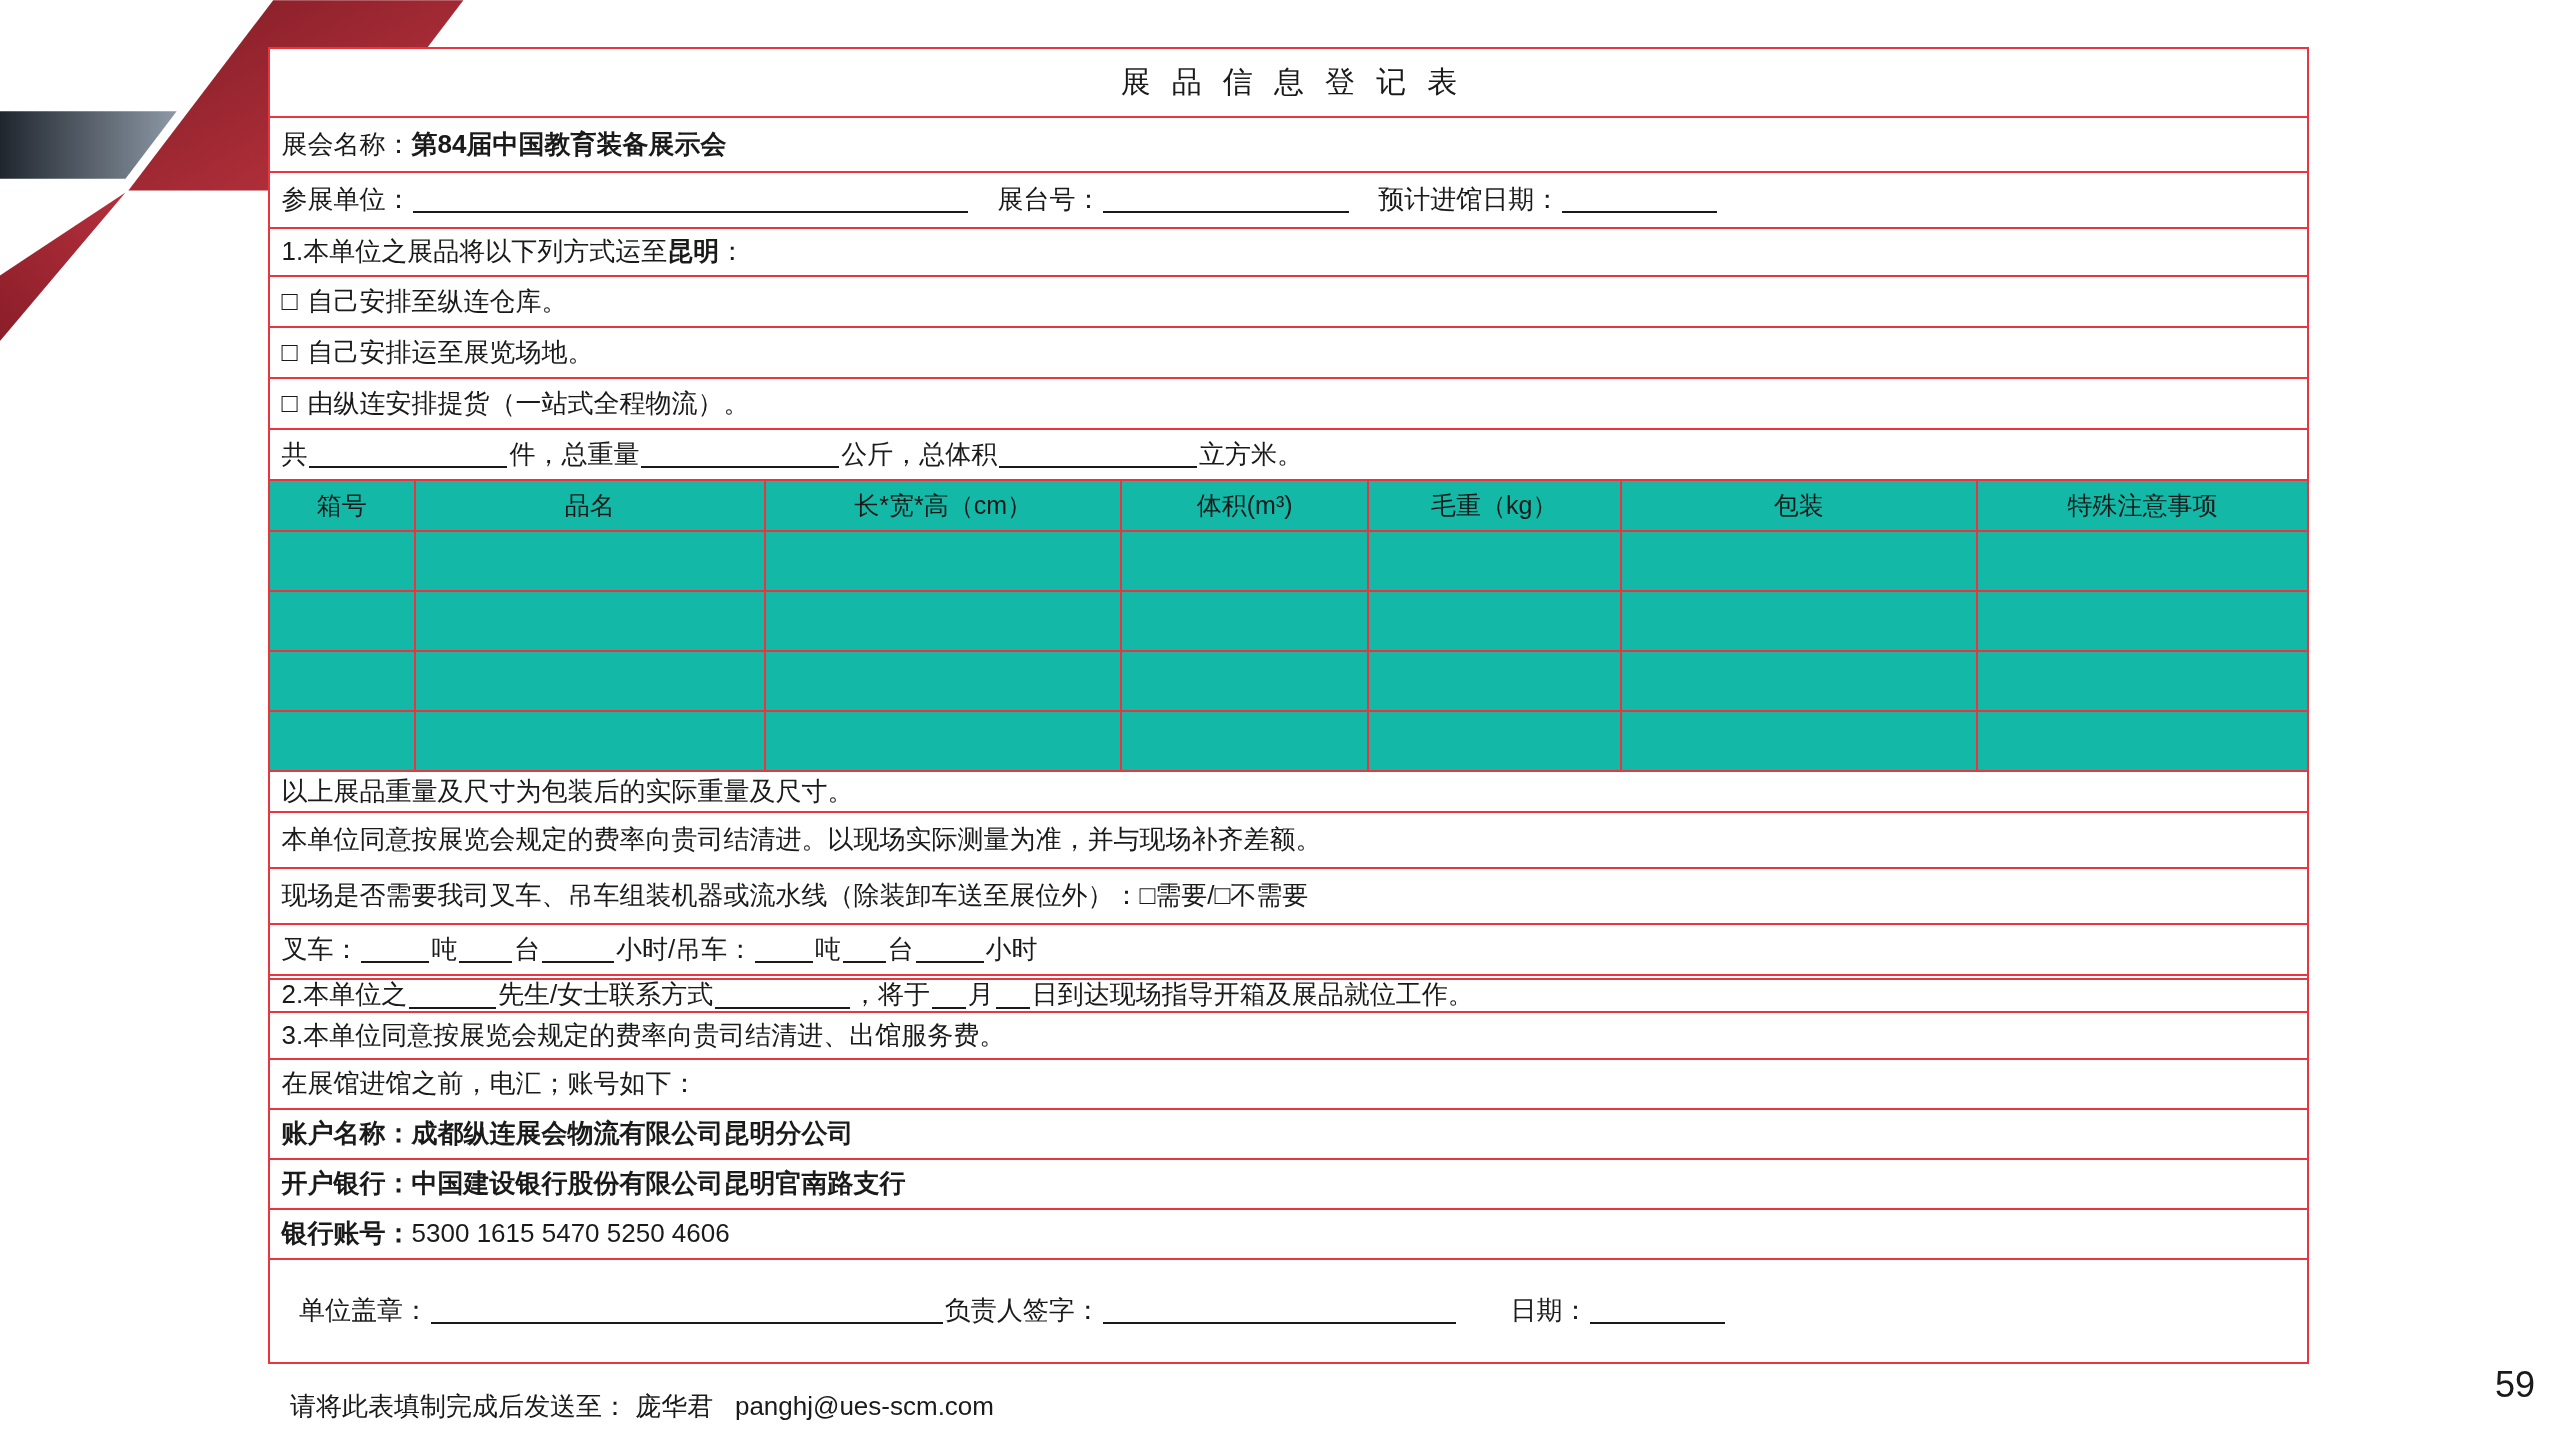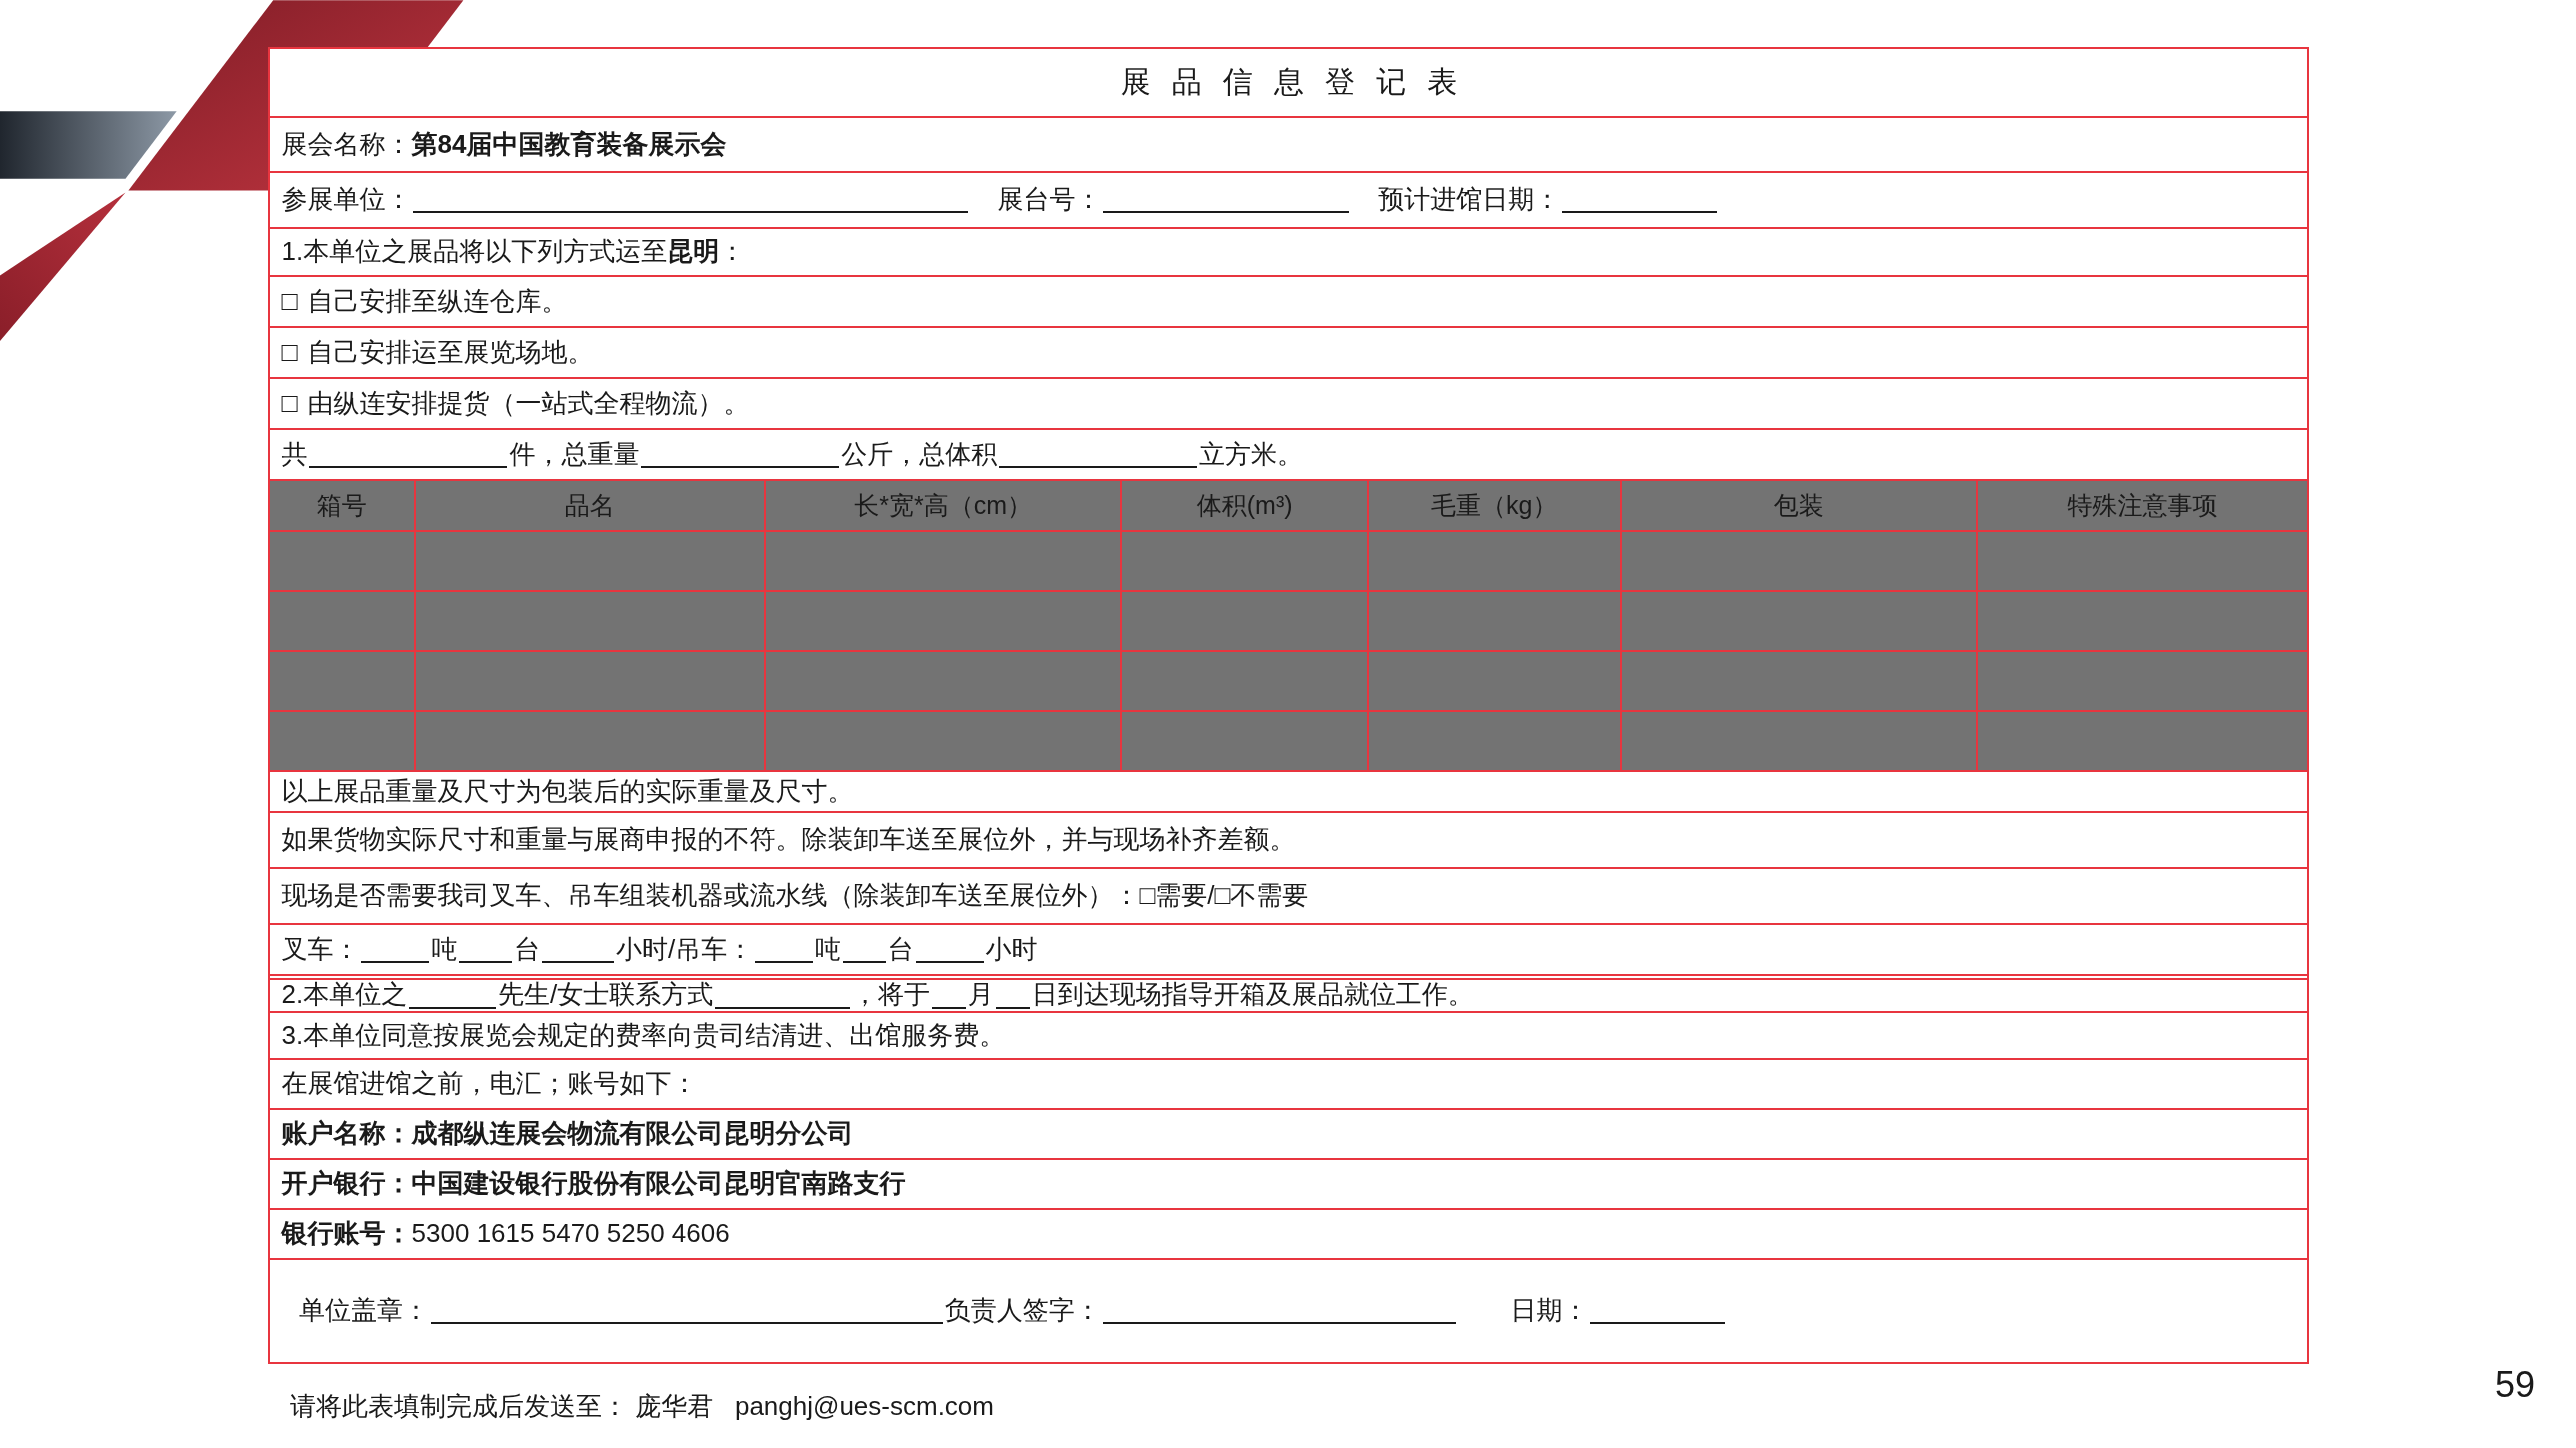--- a/index.html
+++ b/index.html
@@ -37,21 +37,21 @@
   .w90{width:87px}.w140{width:135px}.w35{width:34px}
   .w70{width:68px}.w55{width:53px}.w75{width:72px}.w60{width:58px}.w45{width:43px}
   .w530{width:512px}.w365{width:353px}
   .gap28{display:inline-block;width:27px}
   .gap55{display:inline-block;width:53px}
   .checkbox{font-size:27px;margin-right:9.7px;}
   
   table.goods{border-collapse:collapse;width:100%;table-layout:fixed;flex:0 0 auto;}
   table.goods th,table.goods td{
     box-sizing:border-box;border:2.9px solid #e8353f;padding:0;
-    font-size:25px;font-weight:normal;text-align:center;background:#737373;
+    font-size:25px;font-weight:normal;text-align:center;background:#14b8a6;
   }
   table.goods th{height:50px;border-top:none;}
   table.goods td{height:60px;}
   table.goods th:first-child,table.goods td:first-child{border-left:none;}
   table.goods th:last-child,table.goods td:last-child{border-right:none;}
   .c1{width:7.1%}.c2{width:17.2%}.c3{width:17.5%}.c4{width:12.1%}
   .c5{width:12.4%}.c6{width:17.5%}.c7{width:16.2%}
   
   .send-note{position:absolute;left:290px;top:1389px;font-size:26px;z-index:1;}
   .page-number{position:absolute;right:41px;top:1364px;font-size:36px;z-index:1;}
@@ -188,21 +188,21 @@
           <td></td>
           <td></td>
       </tr>
     </tbody>
   </table>
 
   <div class="row h42">
     <span>以上展品重量及尺寸为包装后的实际重量及尺寸。</span>
   </div>
   <div class="row h51">
-    <span>如果货物实际尺寸和重量与展商申报的不符。除装卸车送至展位外，并与现场补齐差额。</span>
+    <span>本单位同意按展览会规定的费率向贵司结清进。以现场实际测量为准，并与现场补齐差额。</span>
   </div>
   <div class="row h51">
     <span>现场是否需要我司叉车、吊车组装机器或流水线（除装卸车送至展位外）：□需要/□不需要</span>
   </div>
 
   <div class="row h53">
     <span>叉车：</span>
     <span class="blank w70"></span>
     <span>吨</span>
     <span class="blank w55"></span>

